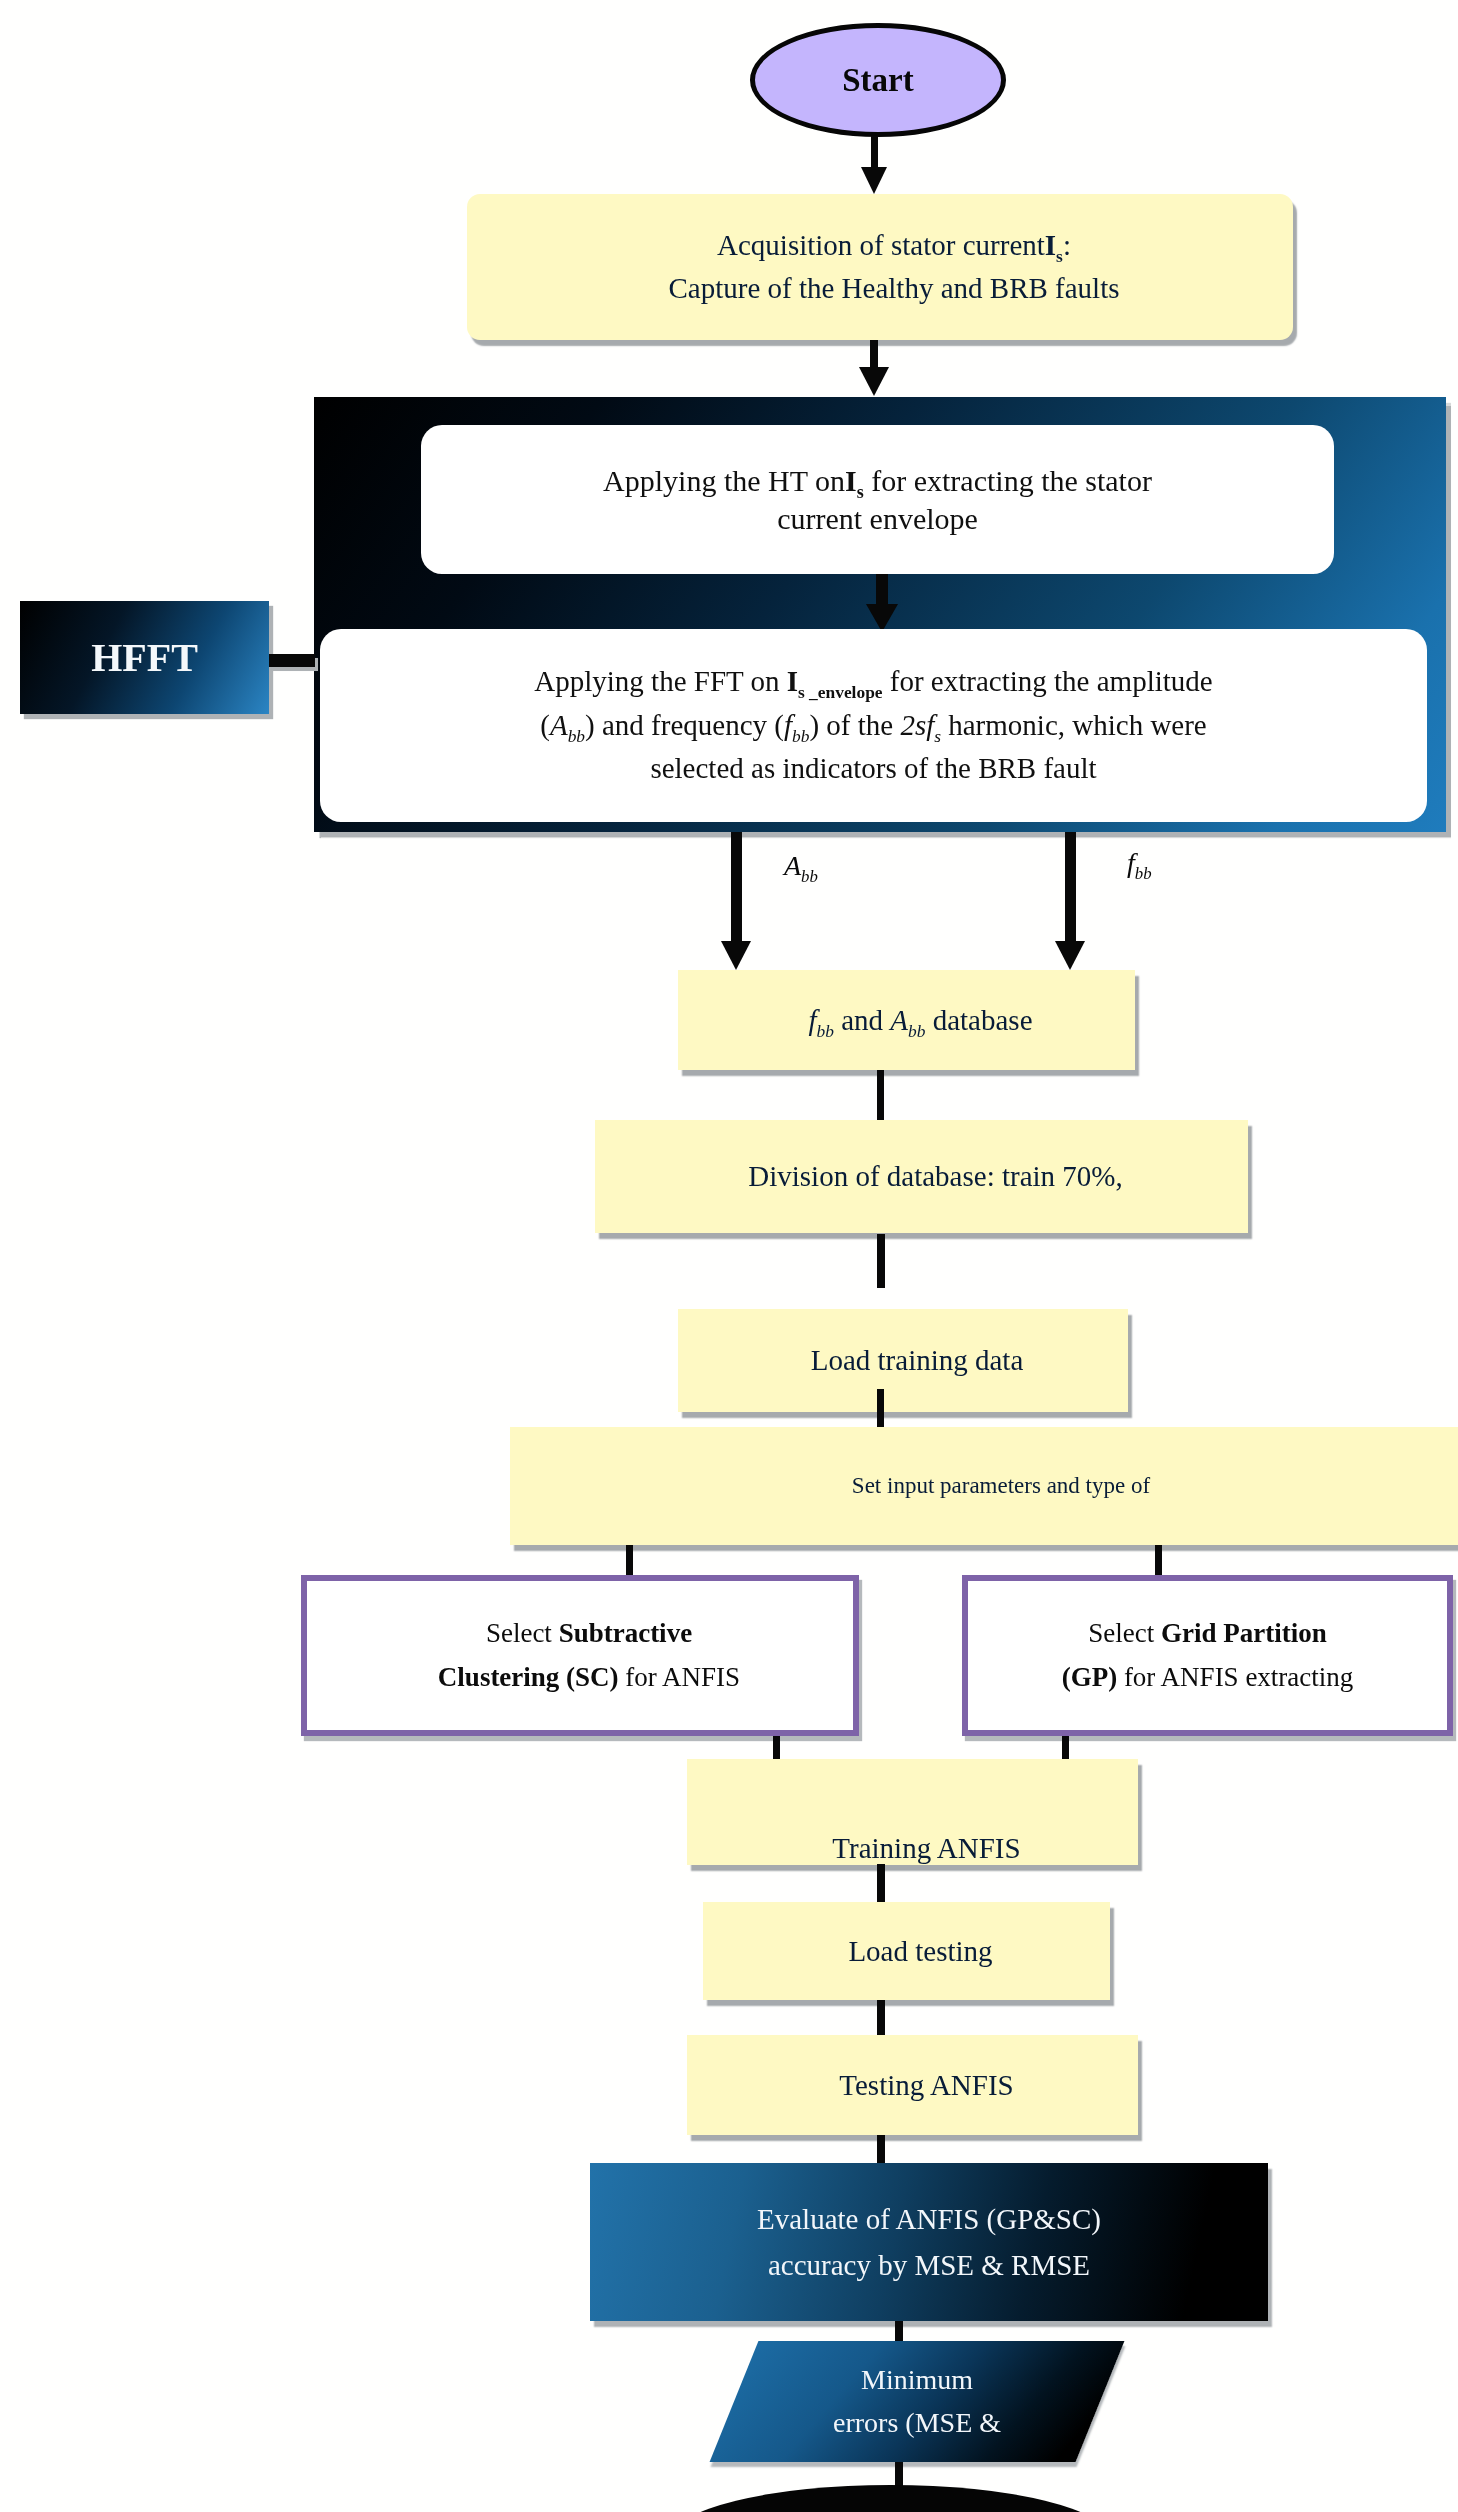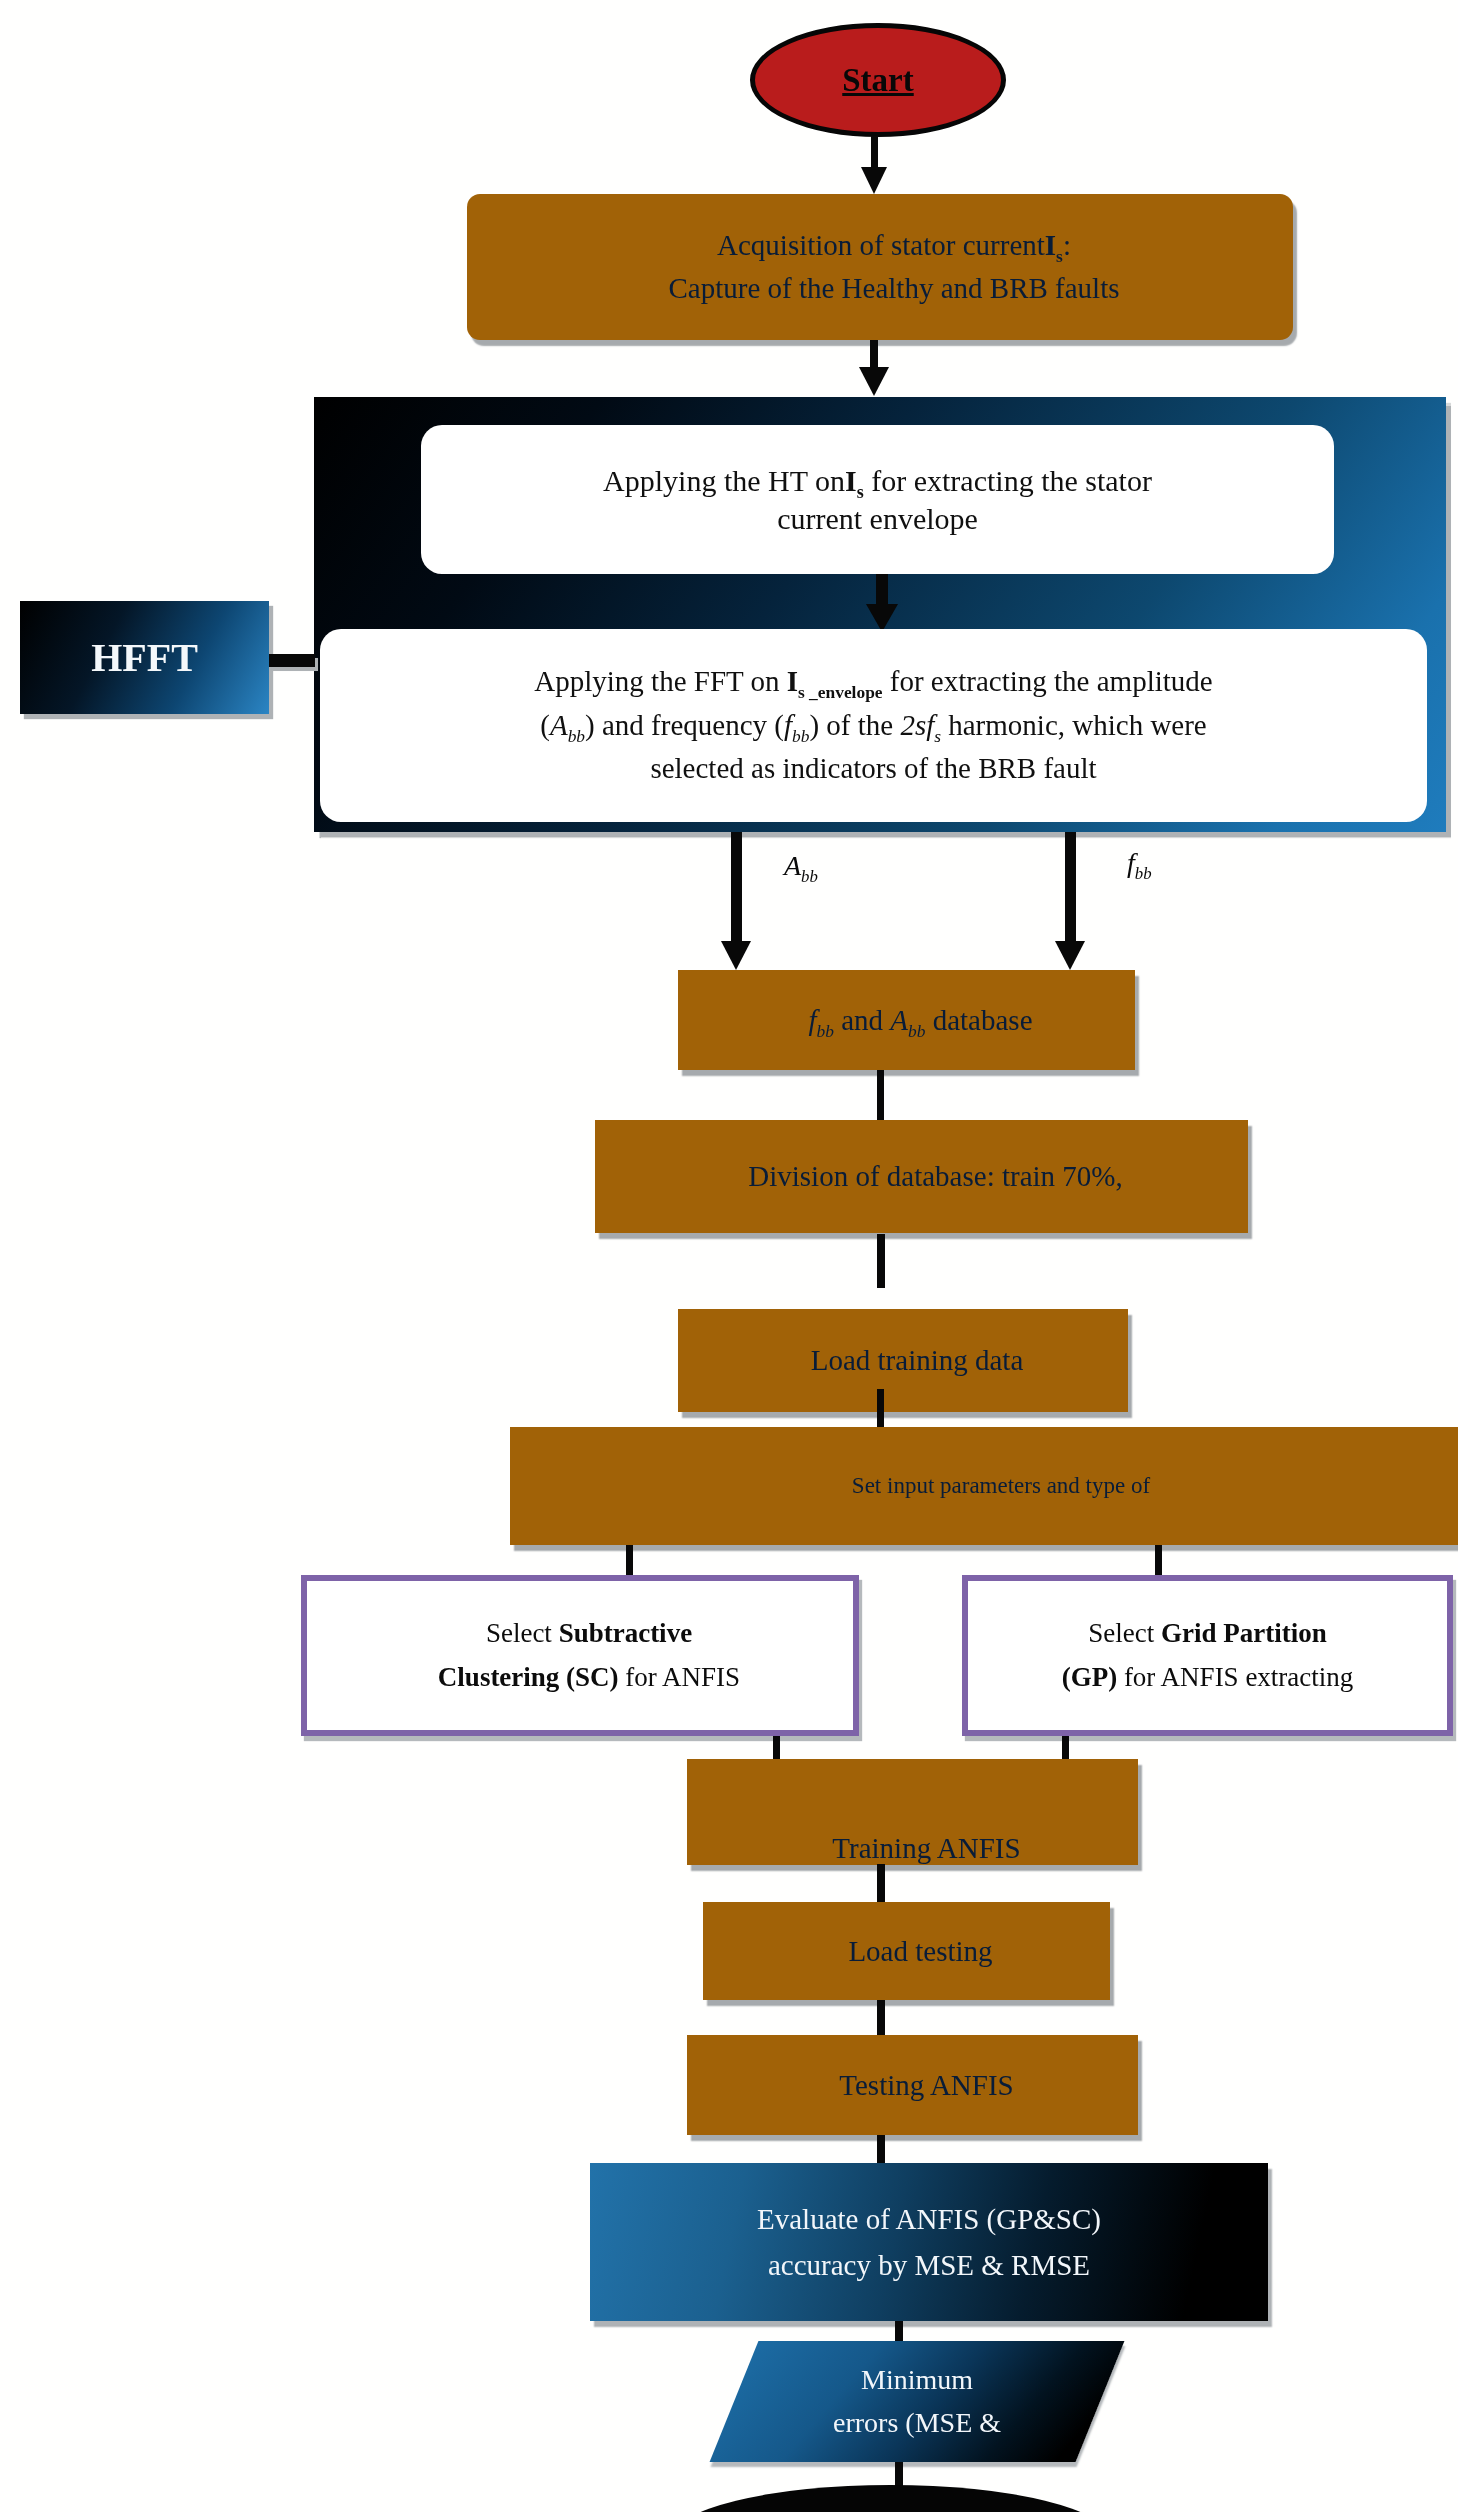--- a/index.html
+++ b/index.html
@@ -1,22 +1,22 @@
 <!DOCTYPE html>
 <html style="font-size:8px"><head>
 <meta charset="utf-8">
 <style>
   html,body{margin:0;padding:0;background:#ffffff;}
   .page{position:relative;width:1458px;height:2763px;background:#fffffe;overflow:hidden;
         font-family:"Liberation Serif","DejaVu Serif",serif;}
   .abs{position:absolute;box-sizing:border-box;}
   .center{display:flex;flex-direction:column;align-items:center;justify-content:center;text-align:center;}
   
-  .terminator{background:#b91c1c;border:5.5px solid #060606;border-radius:50%;font-weight:bold;color:#080808;text-decoration:underline;}
-  .bluebox{background:#a16207;color:#081c38;box-shadow:4px 6px 1.5px #a6aaad;padding-left:28px;}
+  .terminator{background:#c4b5fd;border:5.5px solid #060606;border-radius:50%;font-weight:bold;color:#080808;}
+  .bluebox{background:#fef9c3;color:#081c38;box-shadow:4px 6px 1.5px #a6aaad;padding-left:28px;}
   .whitebox{background:#ffffff;color:#101010;border-radius:21px;}
   .purplebox{background:#ffffff;border:6px solid #7e63a8;color:#0c0c0c;box-shadow:3px 5px 1px #b5b9bc;}
   .gradbox{color:#f2f6fa;}
   .container-grad{background:linear-gradient(126deg,#000000 0%,#010a14 20%,#05233c 42%,#0d486f 68%,#1a71ad 88%,#1f7cbd 100%);
                   box-shadow:4.5px 6px 1px #aeb2b5;}
   .hfft-grad{background:linear-gradient(118deg,#000000 0%,#041627 35%,#0d4672 68%,#2b85c4 100%);
              box-shadow:4px 5px 1px #aeb2b5;}
   .eval-grad{background:linear-gradient(102deg,#2272a9 0%,#1b608f 22%,#0f3e60 45%,#051c2e 65%,#000000 88%);
              box-shadow:4px 6px 1.5px #aeb2b5;}
   .para-grad{background:linear-gradient(115deg,#1c6ba3 0%,#15588a 30%,#0a3558 55%,#021320 78%,#000000 95%);

